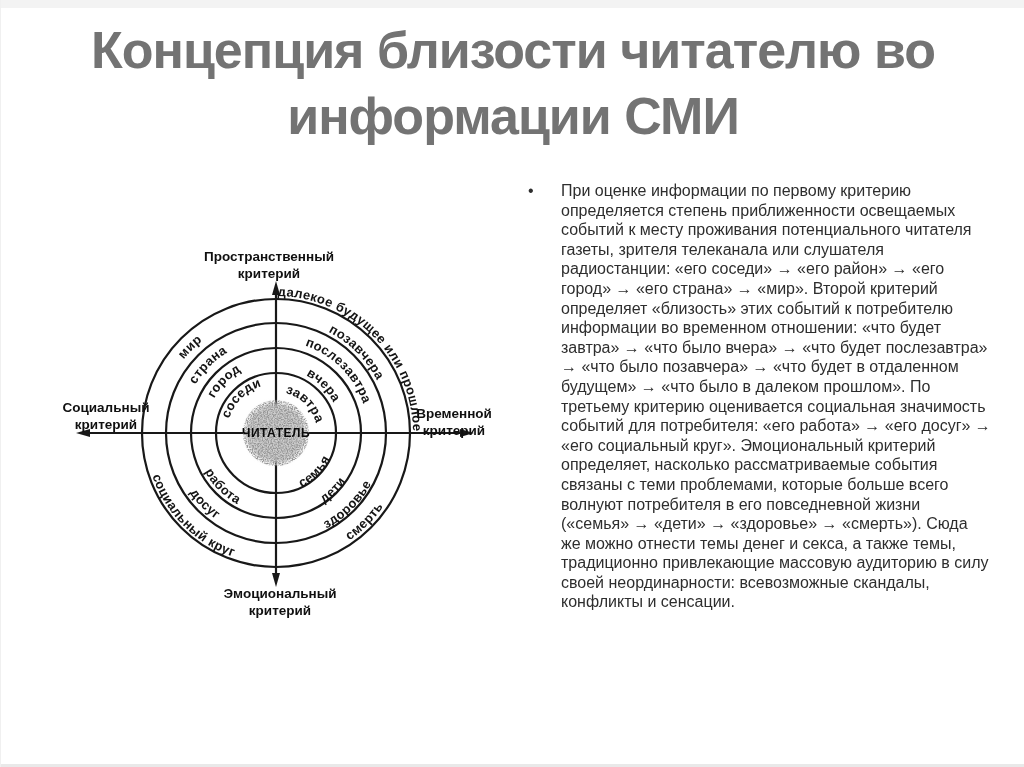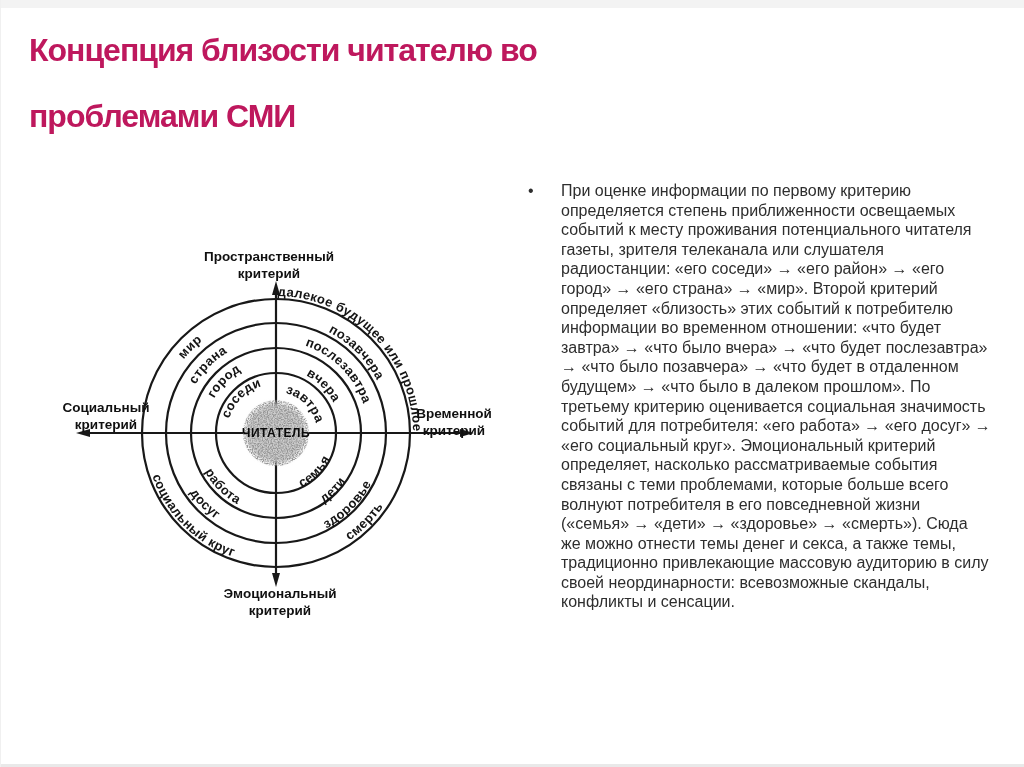--- a/index.html
+++ b/index.html
@@ -5,22 +5,22 @@
   html,body{margin:0;padding:0;background:#ffffff;}
   .slide{
     position:relative;width:1024px;height:767px;background:#ffffff;
     font-family:"Liberation Sans",sans-serif;overflow:hidden;
     border-left:1px solid #f0f0f0;border-right:1px solid #f6f6f6;
   }
   .edge-top{position:absolute;top:0;left:0;right:0;height:8px;background:#f3f3f3;}
   .edge-bottom{position:absolute;bottom:0;left:0;right:0;height:3px;background:#e9e9e9;}
 
   .title{
-    position:absolute;top:17px;left:28px;right:28px;text-align:left;
-    font-weight:700;font-size:32px;line-height:66px;letter-spacing:-1px;color:#be185d;
+    position:absolute;top:17px;left:28px;right:28px;text-align:center;
+    font-weight:700;font-size:52px;line-height:66px;letter-spacing:-1px;color:#737373;
   }
 
   .bullet-item{
     position:absolute;left:527px;top:181px;width:463px;display:flex;
     color:#2e2e2e;font-size:16px;line-height:19.6px;text-align:left;
   }
   .bullet-marker{flex:none;width:33px;}
   .bullet-body{flex:1;}
 
   .diagram-wrap{position:absolute;left:30px;top:237px;width:460px;height:392px;}
@@ -35,21 +35,21 @@
 </style>
 </head>
 <body>
 
 <div class="slide">
   <div class="edge-top"></div>
   <div class="edge-bottom"></div>
 
   <div class="title">
     <div>Концепция близости читателю во</div>
-    <div>проблемами СМИ</div>
+    <div>информации СМИ</div>
   </div>
 
   <div class="bullet-item">
     <div class="bullet-marker">•</div>
     <div class="bullet-body">При оценке информации по первому критерию определяется степень приближенности освещаемых событий к месту проживания потенциального читателя газеты, зрителя телеканала или слушателя радиостанции: «его соседи» → «его район» → «его город» → «его страна» → «мир». Второй критерий определяет «близость» этих событий к потребителю информации во временном отношении: «что будет завтра» → «что было вчера» → «что будет послезавтра» → «что было позавчера» → «что будет в отдаленном будущем» → «что было в далеком прошлом». По третьему критерию оценивается социальная значимость событий для потребителя: «его работа» → «его досуг» → «его социальный круг». Эмоциональный критерий определяет, насколько рассматриваемые события связаны с теми проблемами, которые больше всего волнуют потребителя в его повседневной жизни («семья» → «дети» → «здоровье» → «смерть»). Сюда же можно отнести темы денег и секса, а также темы, традиционно привлекающие массовую аудиторию в силу своей неординарности: всевозможные скандалы, конфликты и сенсации.</div>
   </div>
 
   <div class="diagram-wrap">
     <svg id="diagram-svg" viewBox="0 0 460 392" width="460" height="392">
       <defs>

